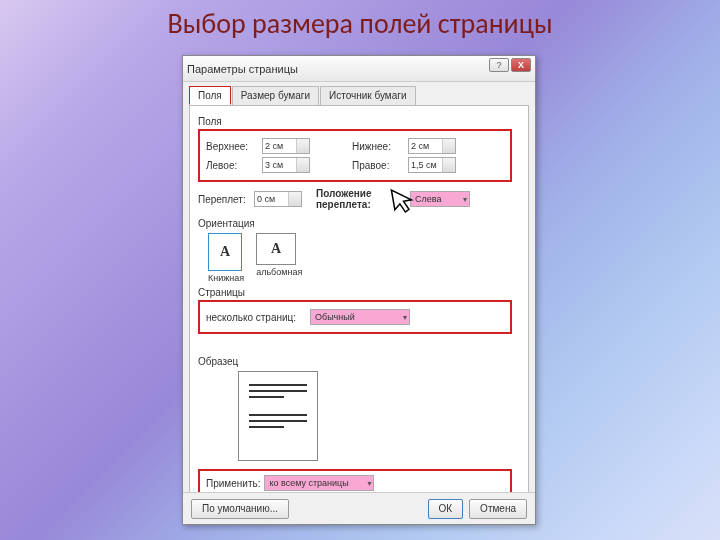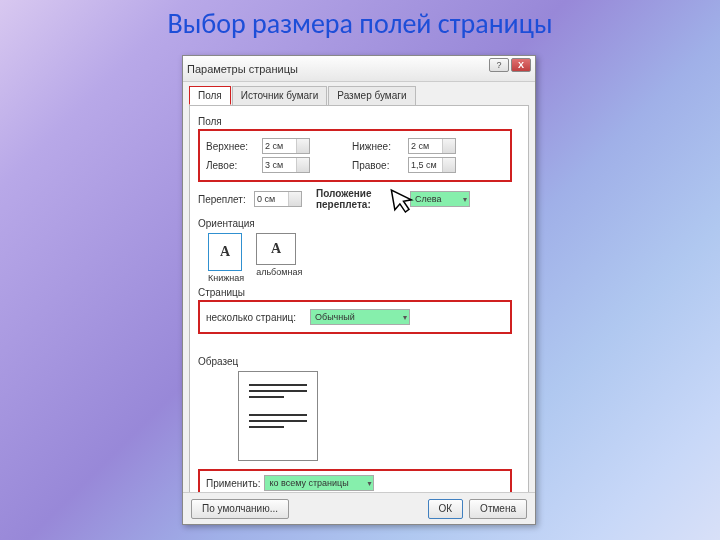--- a/index.html
+++ b/index.html
@@ -10,21 +10,21 @@
     overflow: hidden;
     position: relative;
   }
   .slide-title {
     position: absolute;
     top: 6px;
     left: 0; right: 0;
     text-align: center;
     font-size: 28px;
     font-weight: 400;
-    color: #1d4ed8;
+    color: #7f1d1d;
     font-family: Calibri, sans-serif;
   }
   .dialog {
     position: absolute;
     left: 182px; top: 55px;
     width: 354px; height: 470px;
     background: #f0f0f0;
     border: 1px solid #888;
     box-shadow: 2px 2px 6px rgba(0,0,0,0.3);
     font-size: 10px;
@@ -84,21 +84,21 @@
   }
   .spin::after {
     content: "";
     position: absolute; right: 0; top: 0; bottom: 0; width: 12px;
     border-left: 1px solid #ccc;
     background: linear-gradient(#f4f4f4,#ddd);
   }
   .spin .arr { position:absolute; right:3px; font-size:6px; line-height:7px; color:#555;}
   .spin .arr.up{ top:1px;} .spin .arr.dn{ bottom:1px;}
   .sel {
-    height: 16px; border:1px solid #aaa; background:#86efac; display:inline-flex; align-items:center;
+    height: 16px; border:1px solid #aaa; background:#f9a8d4; display:inline-flex; align-items:center;
     font-size:9px; padding:0 4px; position:relative;
   }
   .sel::after{ content:"▾"; position:absolute; right:2px; font-size:8px; color:#555;}
   .orient { display:flex; gap:12px; margin:4px 0 2px 10px; }
   .orient-item { text-align:center; font-size:9px;}
   .orient-icon { width:34px; height:38px; border:1px solid #888; background:#fff; display:flex; align-items:center; justify-content:center; margin-bottom:2px;}
   .orient-icon.sel-b { border:1.5px solid #3090d0;}
   .orient-icon .a { font-family: serif; font-weight:bold; font-size:14px;}
   .orient-icon.land { width:40px; height:32px;}
   .preview { width:80px; height:90px; border:1px solid #888; background:#fff; margin:4px 0 0 40px; padding:8px 10px;}
@@ -132,22 +132,22 @@
   <div class="titlebar">
     <span class="t">Параметры страницы</span>
     <div class="win-btns">
       <div class="win-btn win-help">?</div>
       <div class="win-btn win-close">X</div>
     </div>
   </div>
 
   <div class="tabs">
     <div class="tab active">Поля</div>
+    <div class="tab">Размер бумаги</div>
     <div class="tab">Источник бумаги</div>
-    <div class="tab">Размер бумаги</div>
   </div>
 
   <div class="panel">
     <div class="group-label">Поля</div>
 
     <div class="redbox">
       <div class="row">
         <span class="lbl">Верхнее:</span>
         <span class="spin">
             <span>2 см</span>

